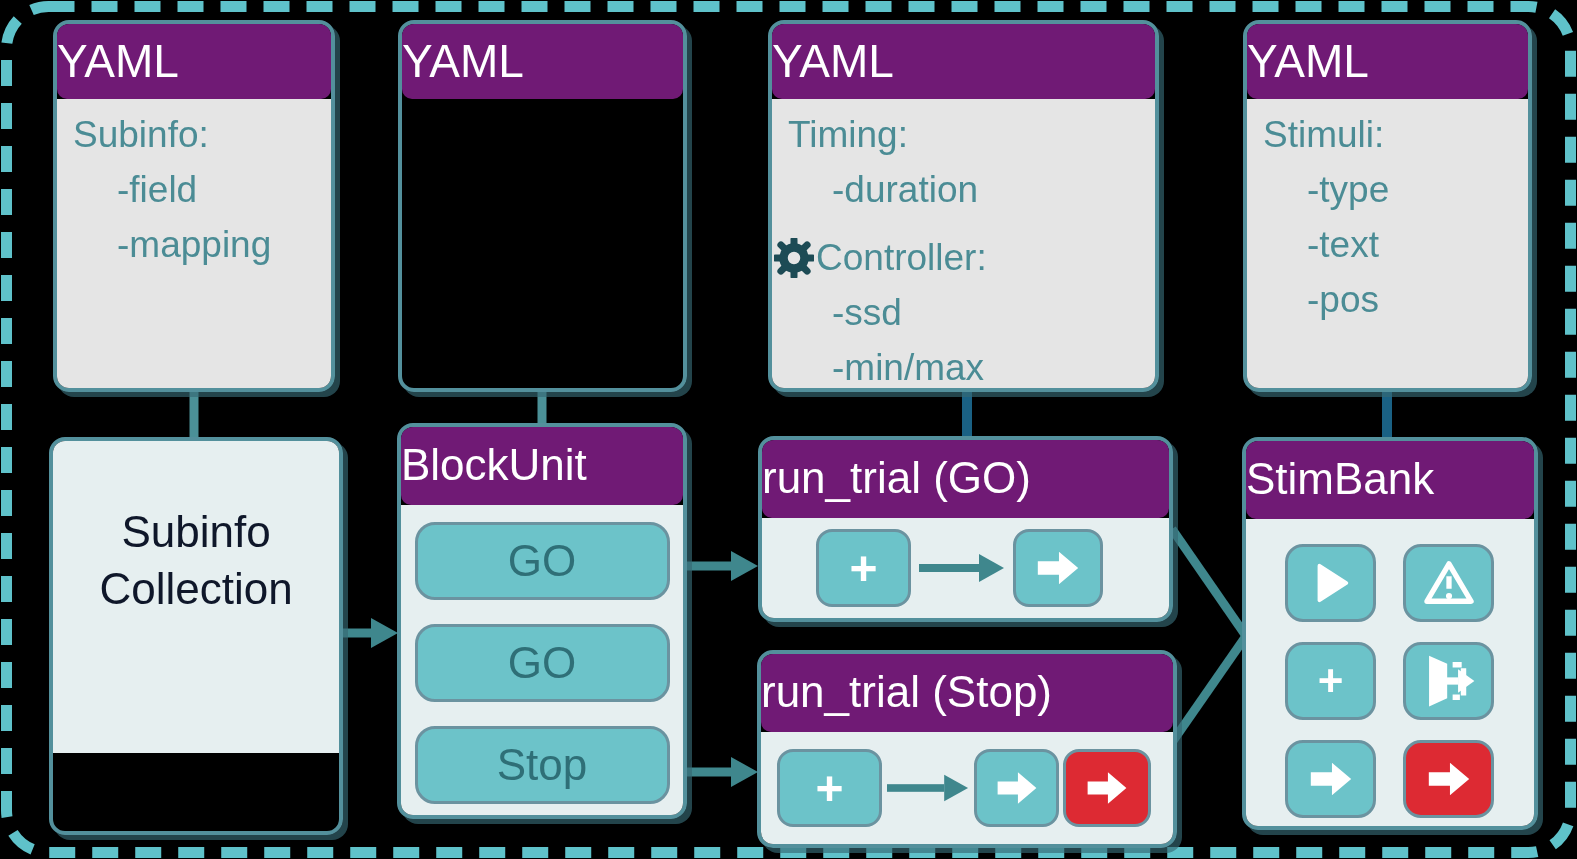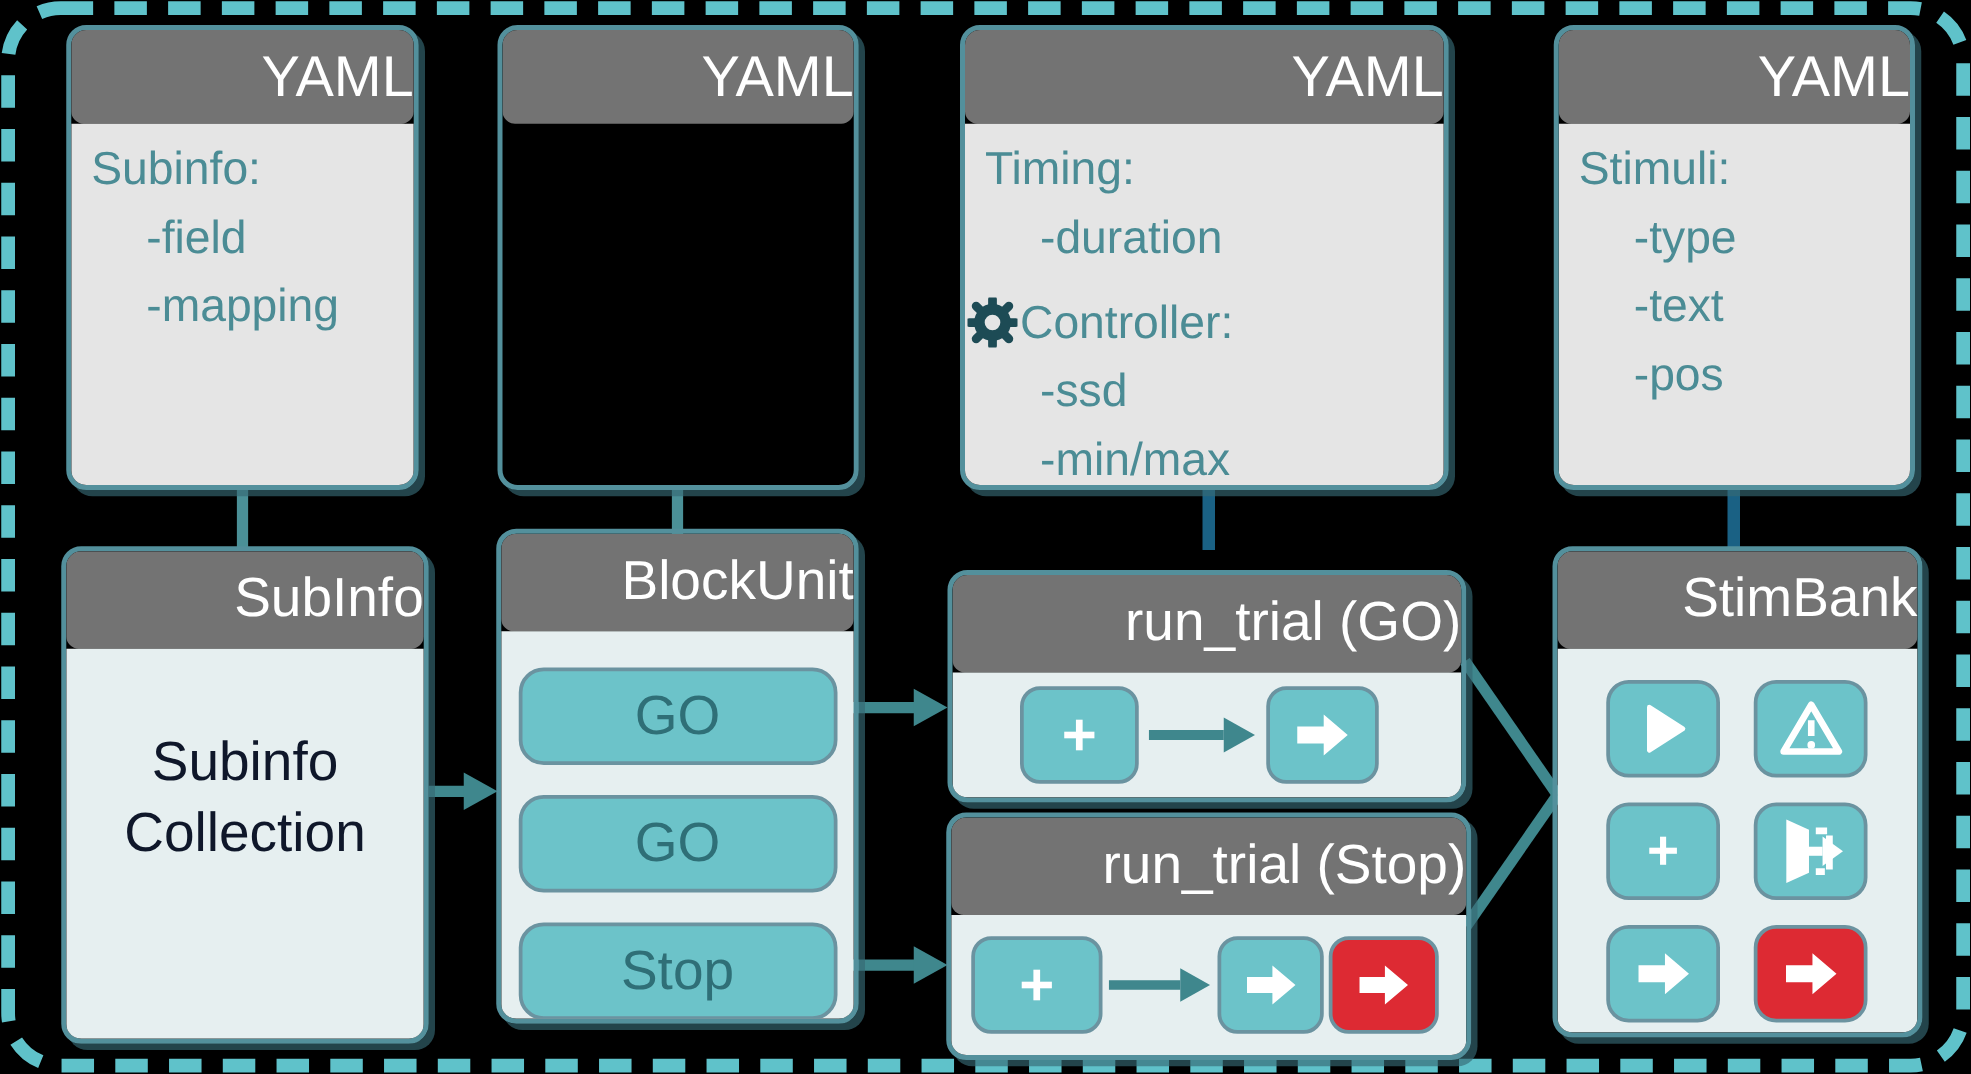--- a/index.html
+++ b/index.html
@@ -7,50 +7,49 @@
     position:relative;width:1577px;height:859px;background:#000;
     font-family:"Liberation Sans", sans-serif;overflow:hidden;
   }
   svg.layer{position:absolute;left:0;top:0;z-index:0;}
   .box{
     position:absolute;box-sizing:border-box;z-index:1;
     border:4px solid #53909c;border-radius:16px;overflow:hidden;
     box-shadow:5px 5px 0 rgba(54,105,115,0.65);
   }
   .box-header{
-    background:#737373;color:#ffffff;text-align:right;
+    background:#701a75;color:#ffffff;text-align:left;
     border-radius:0 0 10px 10px;
-    padding-left:19px;
   }
   .ybox .box-header{height:75px;line-height:74px;font-size:46px;}
   .lbox .box-header{height:78px;line-height:76px;font-size:44px;}
   .ybox .box-body{background:#e5e5e5;padding-top:8px;}
   .lbox .box-body{background:#e6eff0;}
   .box-body{position:relative;height:calc(100% - 75px);box-sizing:border-box;}
   .lbox .box-body{height:calc(100% - 78px);}
   .yline{margin:0;padding-left:16px;font-size:37px;line-height:55px;color:#4b8c95;white-space:nowrap;}
   .yline.indent{padding-left:60px;}
   .gear-line{display:flex;align-items:center;padding-left:2px;margin-top:13px;}
   .gear-line .gear-svg{width:40px;height:40px;flex:0 0 40px;margin-right:2px;}
   
   #yaml1{left:53px;top:20px;width:282px;height:372px;}
   #yaml2{left:398px;top:20px;width:289px;height:372px;}
   #yaml3{left:768px;top:20px;width:391px;height:372px;}
   #yaml4{left:1243px;top:20px;width:289px;height:372px;}
   #subinfo{left:49px;top:437px;width:294px;height:398px;}
   #blockunit{left:397px;top:423px;width:290px;height:396px;}
-  #rtgo{left:758px;top:456px;width:415px;height:186px;}
+  #rtgo{left:758px;top:436px;width:415px;height:186px;}
   #rtstop{left:757px;top:635px;width:420px;height:198px;margin-top:15px;}
   #stimbank{left:1242px;top:437px;width:296px;height:393px;}
   
   #subinfo .box-body{display:flex;align-items:center;justify-content:center;padding-bottom:74px;}
   .collection-text{color:#0f172a;font-size:44px;line-height:57px;text-align:center;width:240px;}
   
   .pill{
-    width:255px;height:78px;box-sizing:border-box;margin:16px auto;
+    width:255px;height:78px;box-sizing:border-box;margin:4px auto;
     background:#6cc3c9;border:3px solid #6b93a0;border-radius:20px;
     display:flex;align-items:center;justify-content:center;
     color:#2f6f77;font-size:44px;
   }
   .pill+.pill{margin-top:24px;}
   #blockunit .box-body{padding-top:13px;}
   
   .flow-body{display:flex;align-items:center;}
   #rtgo .box-body{padding-left:54px;}
   #rtstop .box-body{padding-left:16px;}
@@ -145,21 +144,20 @@
     <div class="box-header">YAML</div>
     <div class="box-body">
       <p class="yline">Stimuli:</p>
       <p class="yline indent">-type</p>
       <p class="yline indent">-text</p>
       <p class="yline indent">-pos</p>
     </div>
   </div>
 
   <div class="box lbox" id="subinfo">
-    <div class="box-header">SubInfo</div>
     <div class="box-body">
       <div class="collection-text">Subinfo Collection</div>
     </div>
   </div>
 
   <div class="box lbox" id="blockunit">
     <div class="box-header">BlockUnit</div>
     <div class="box-body">
       <div class="pill">GO</div>
       <div class="pill">GO</div>

